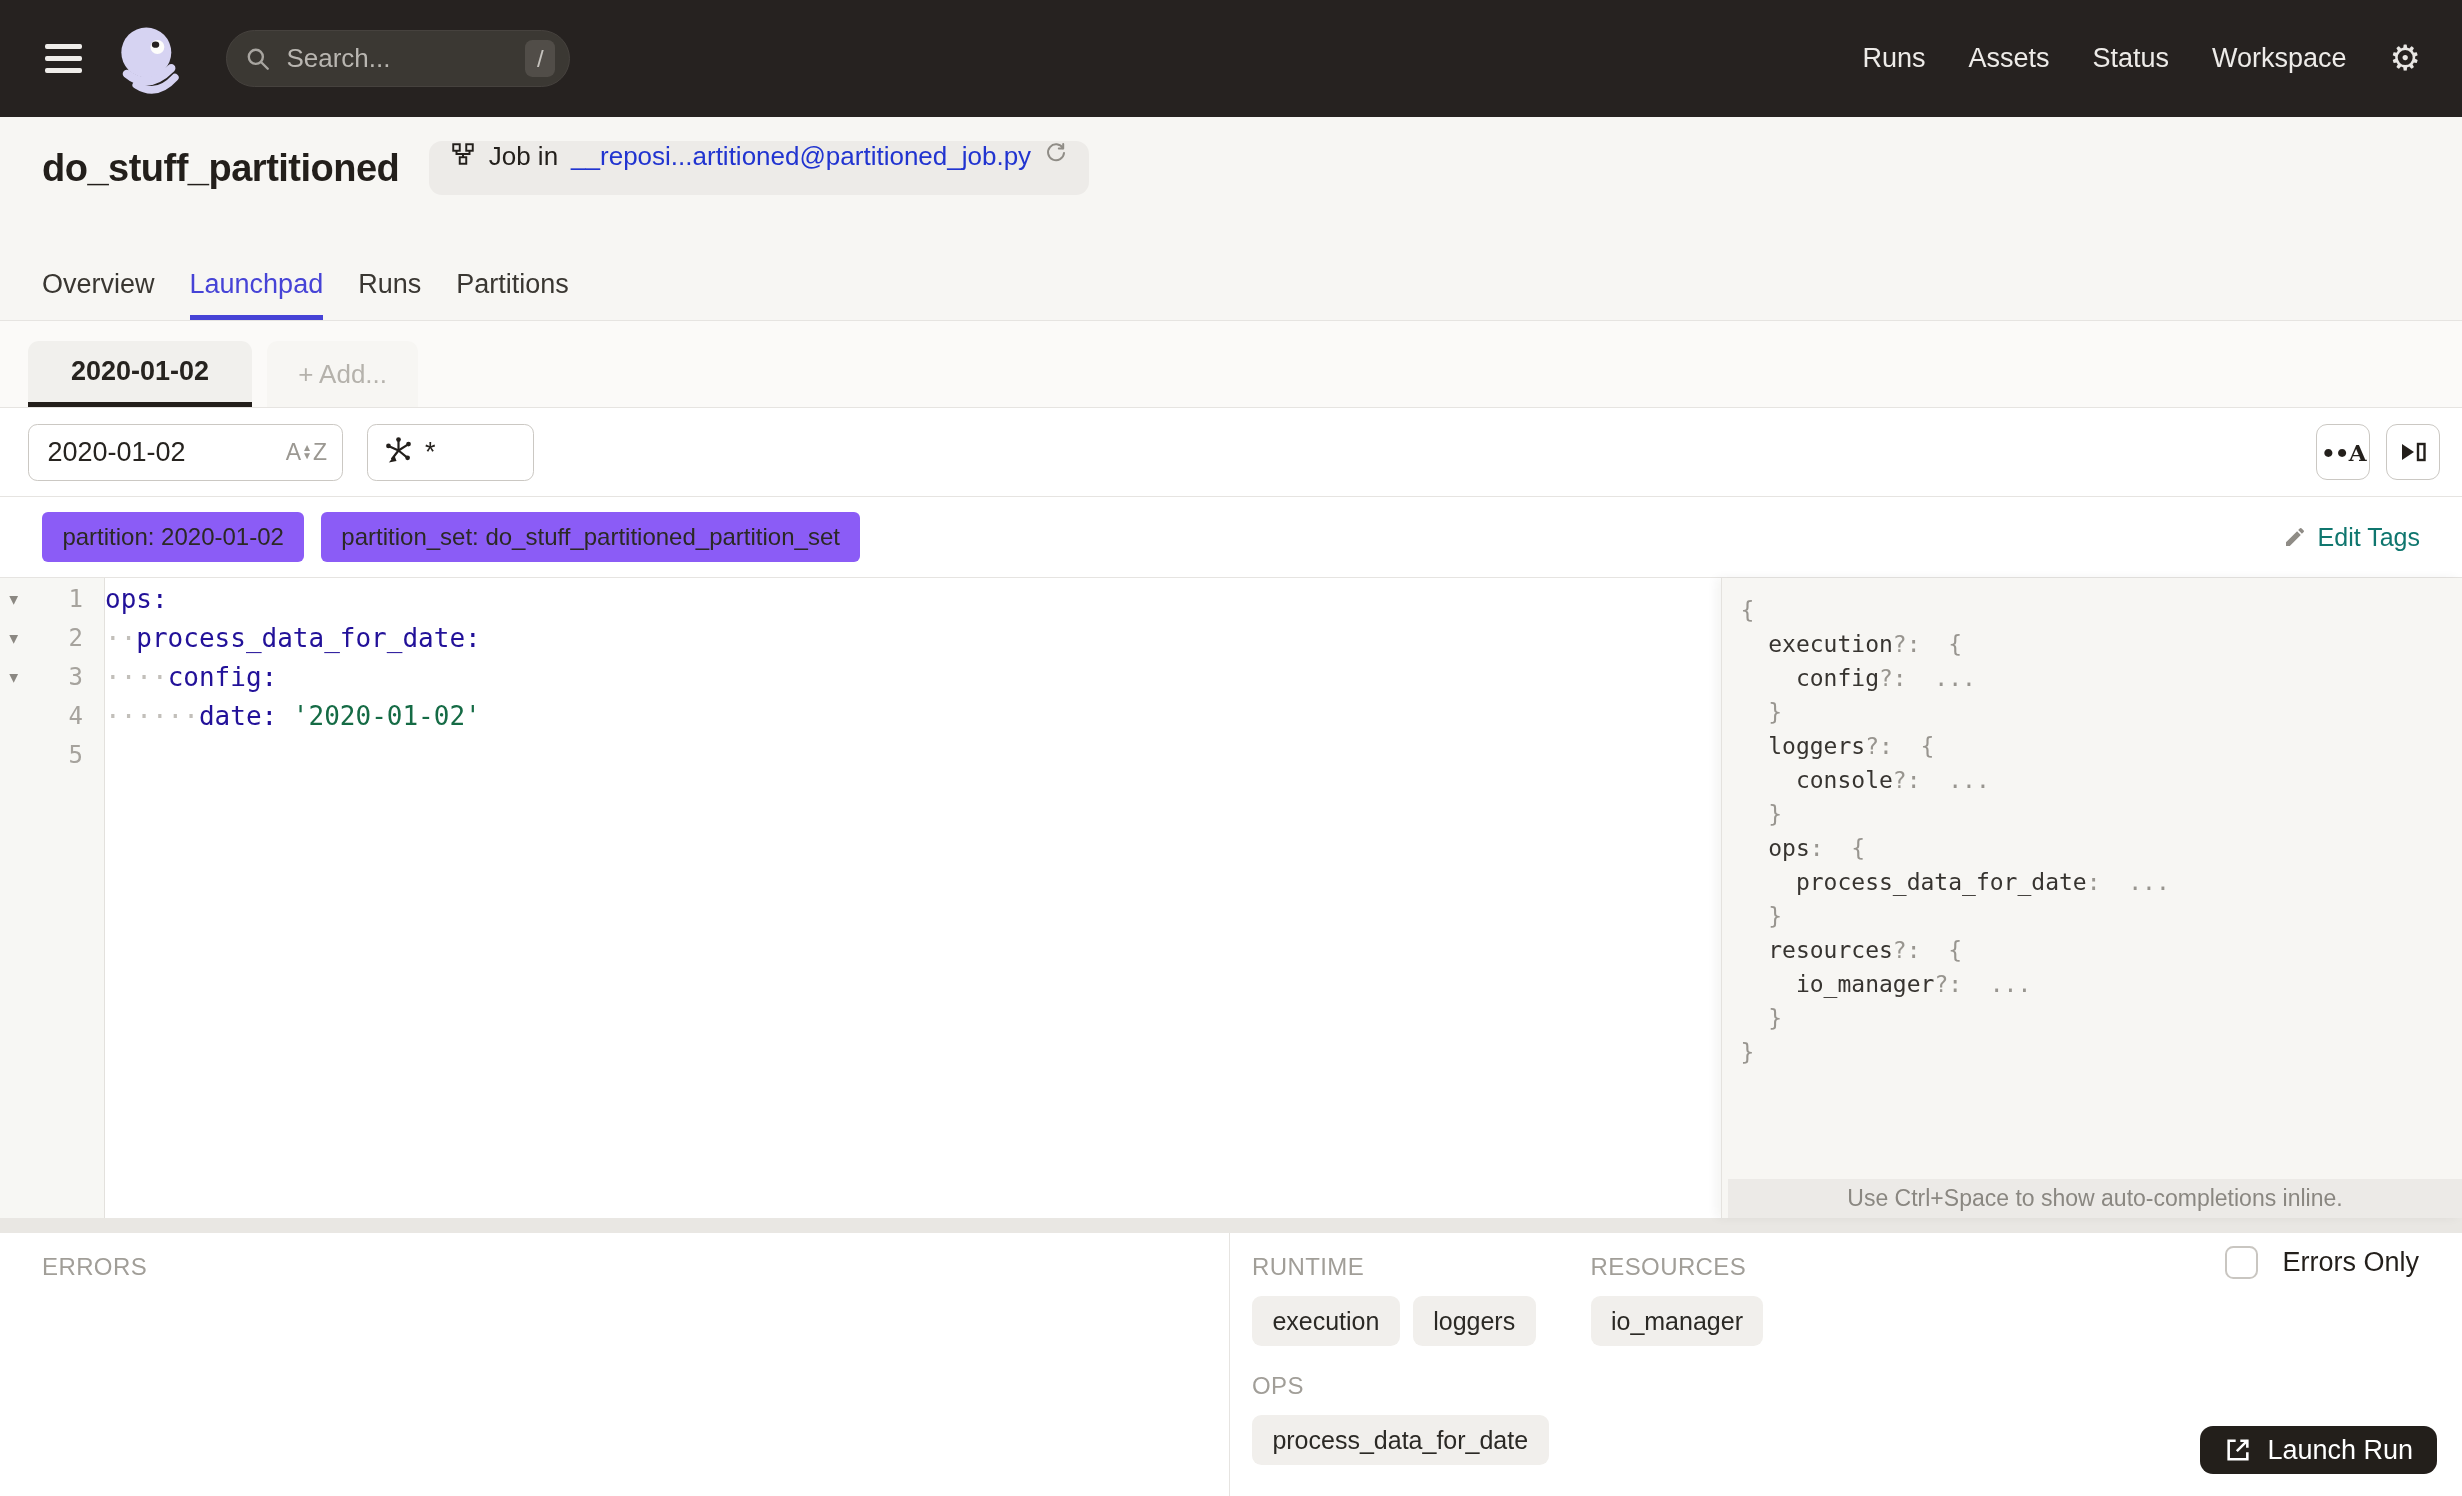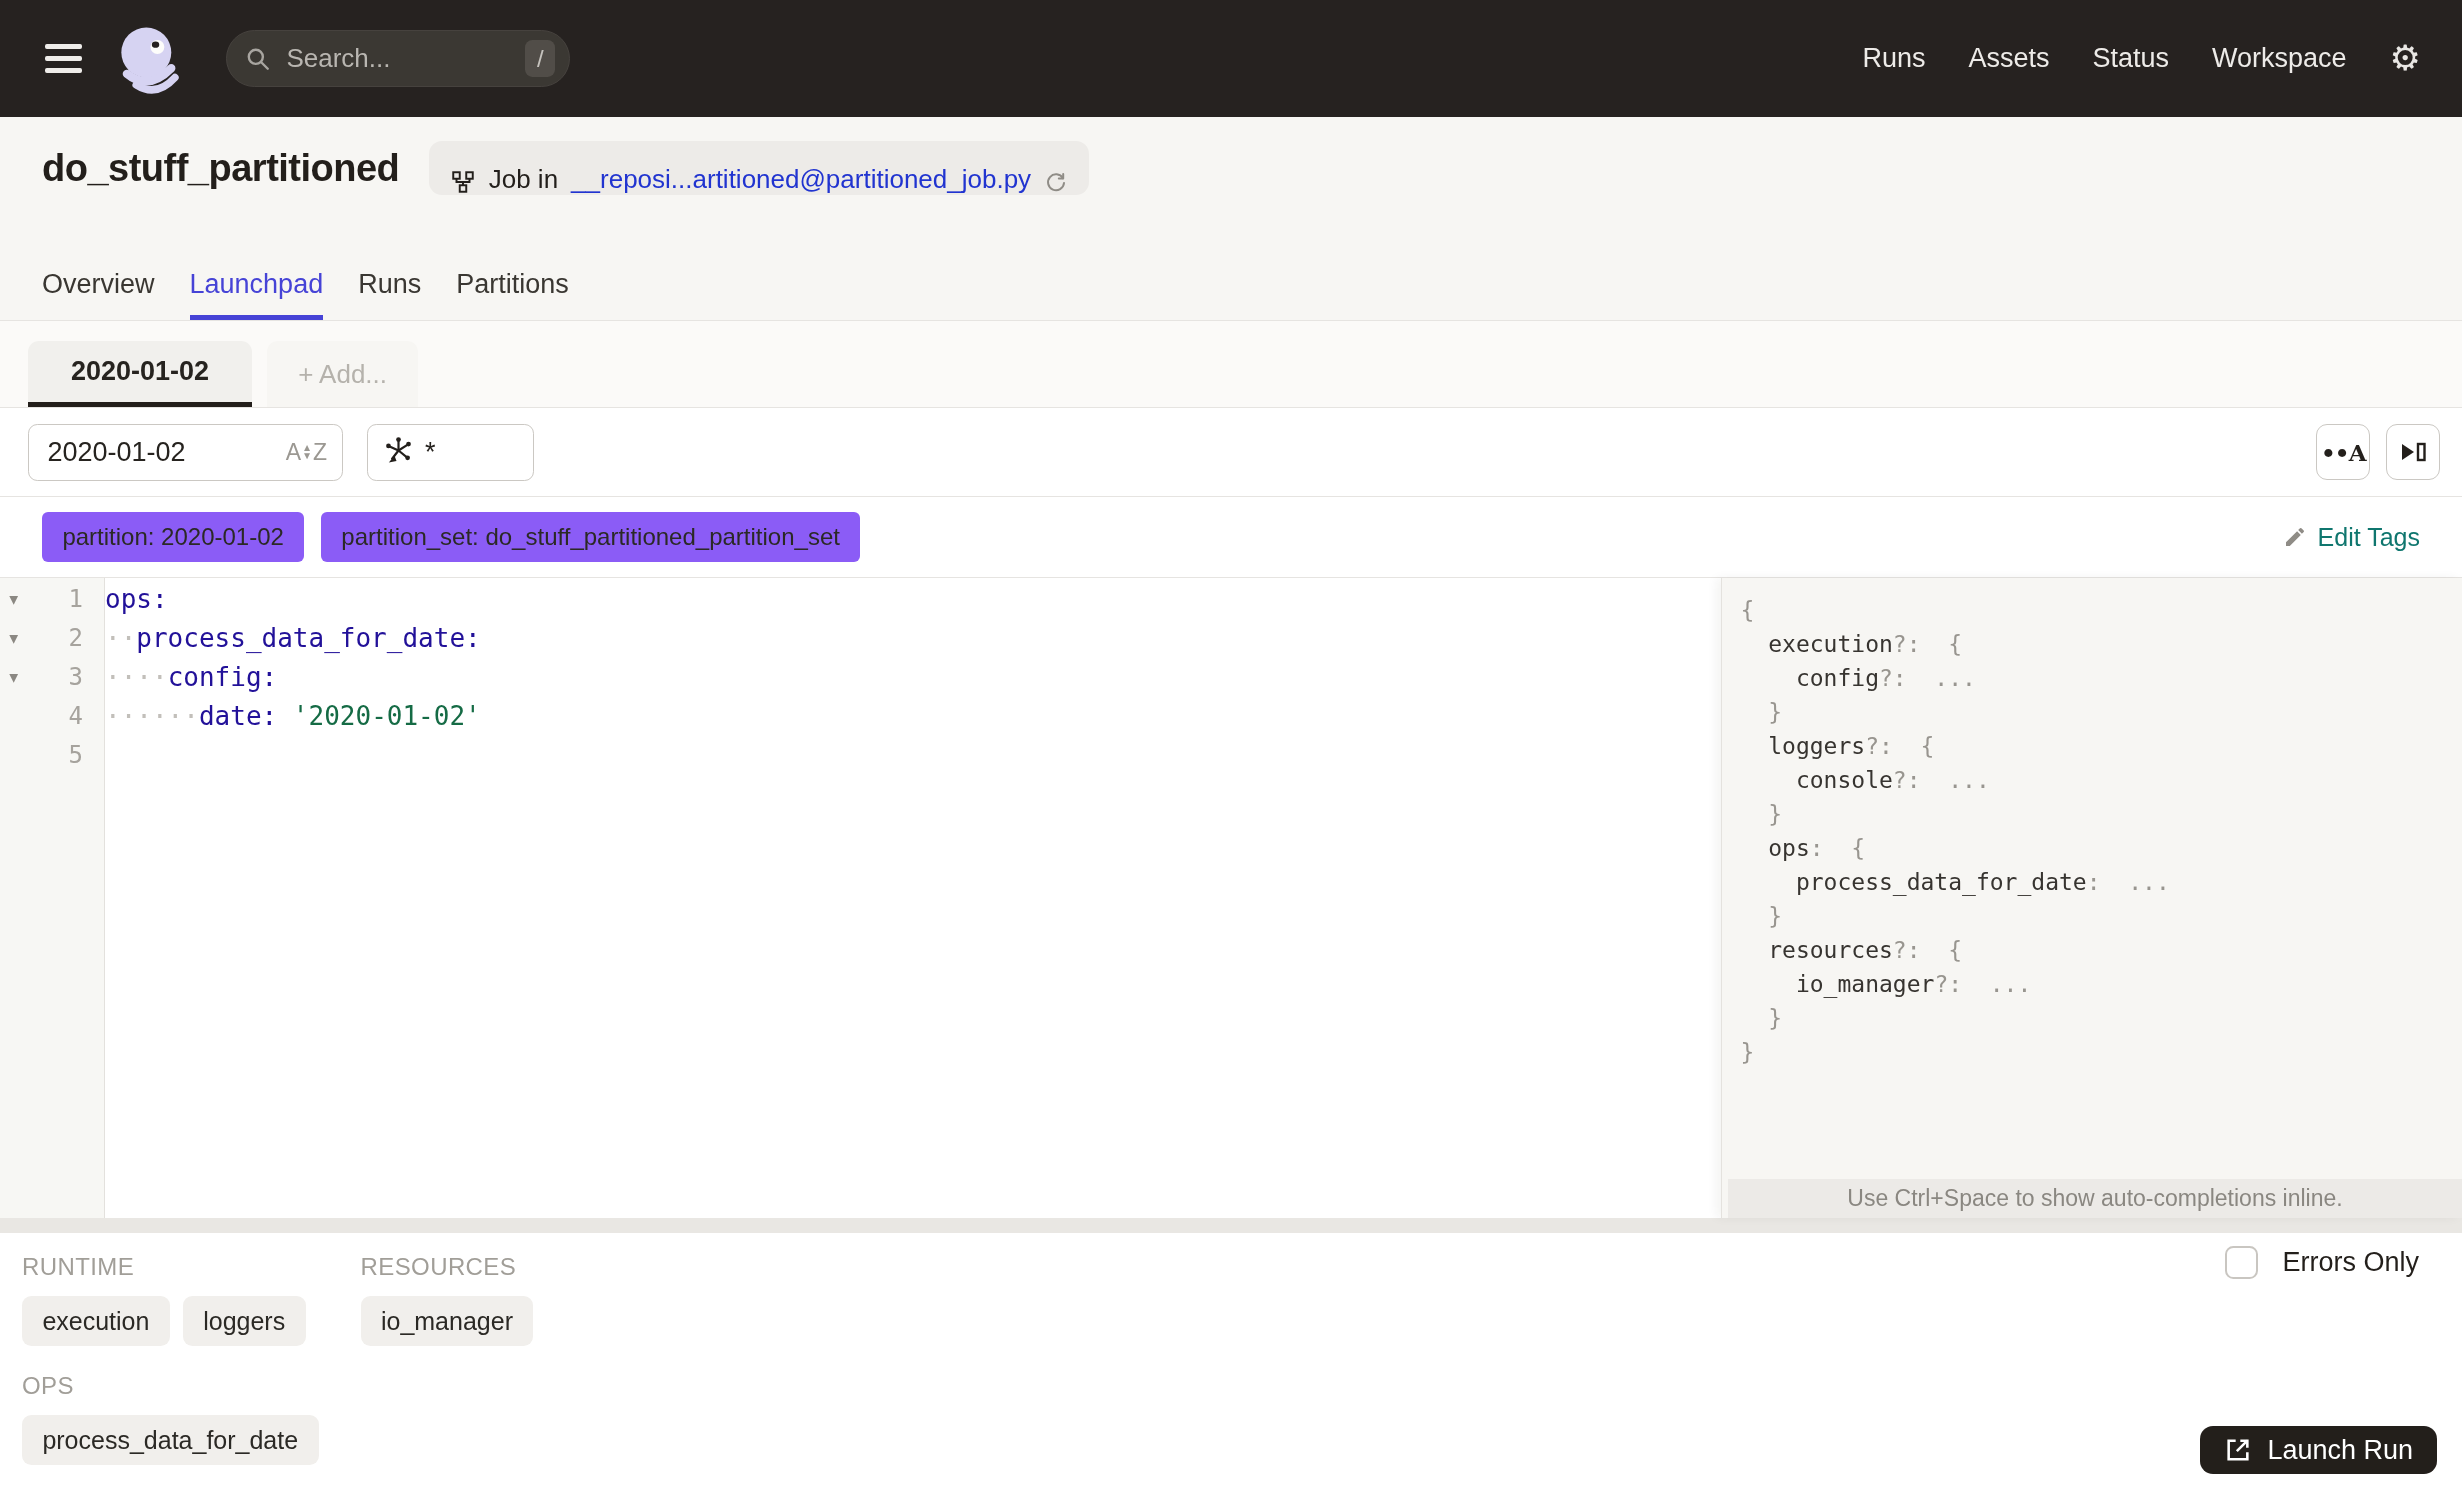--- a/index.html
+++ b/index.html
@@ -20,21 +20,21 @@
   .slash-key { position:absolute; right:15px; top:10.2px; width:30px; height:37px; background:#514D48; border-radius:7.4px;
     color:#C6C3BE; font-size:24px; display:flex; align-items:center; justify-content:center; }
   .nav-right { margin-left:auto; display:flex; align-items:center; gap:43px; }
   .nav-link { color:#EDEBE8; font-size:27px; cursor:pointer; }
   .gear { font-family:"DejaVu Sans",sans-serif; font-size:35px; color:#E9E7E4; cursor:pointer; line-height:1; }
 
   
   .page-header { height:204px; background:#F7F6F3; border-bottom:0.9px solid #E6E4E1; display:flex; flex-direction:column; }
   .title-row { display:flex; align-items:center; gap:30px; padding:24px 0 0 42px; }
   .page-title { font-size:38px; font-weight:700; color:#231F1B; letter-spacing:-0.5px; }
-  .job-badge { display:flex; align-items:flex-end; gap:13px; background:#EDEBE8; border-radius:13px; height:54px; padding:0 20.4px; font-size:26px; }
+  .job-badge { display:flex; align-items:flex-start; gap:13px; background:#EDEBE8; border-radius:13px; height:54px; padding:0 20.4px; font-size:26px; }
   .badge-link { color:#2134D0; cursor:pointer; }
   .tabs-row { display:flex; gap:35px; padding-left:42px; margin-top:auto; }
   .tab { font-size:27px; color:#3A3732; padding-bottom:15px; cursor:pointer; border-bottom:5.6px solid transparent; }
   .tab.active { color:#4643D6; border-bottom-color:#4643D6; }
 
   
   .config-tabs { height:87px; background:#FBFAF8; border-bottom:0.9px solid #E6E4E1; display:flex; align-items:flex-end; padding-left:28px; gap:15px; }
   .ptab { height:66px; border-radius:11px 11px 0 0; display:flex; align-items:center; justify-content:center; font-size:27px; padding:0 43px; cursor:pointer; }
   .ptab.active { background:#F1F0ED; font-weight:700; color:#26231F; border-bottom:5.6px solid #231F1B; }
   .ptab.add { background:#F7F6F3; color:#B5B2AC; font-size:26px; padding:0 31px; }
@@ -258,20 +258,23 @@
         <pre class="sch-line"><span class="sch-plain">  </span><span class="sch-punct">}</span></pre>
         <pre class="sch-line"><span class="sch-punct">}</span></pre>
       </div>
     <div class="hint-bar">Use Ctrl+Space to show auto-completions inline.</div>
   </aside>
 </main>
 
 <div class="splitter"></div>
 
 <footer class="bottom-panel">
+  <div class="errors-col">
+    <div class="section-label">ERRORS</div>
+  </div>
   <div class="config-cols">
     <div>
       <div class="section-label">RUNTIME</div>
       <div class="chip-row">
           <span class="chip">execution</span>
           <span class="chip">loggers</span>
         </div>
       <div class="section-label ops-label">OPS</div>
       <div class="chip-row">
           <span class="chip">process_data_for_date</span>

